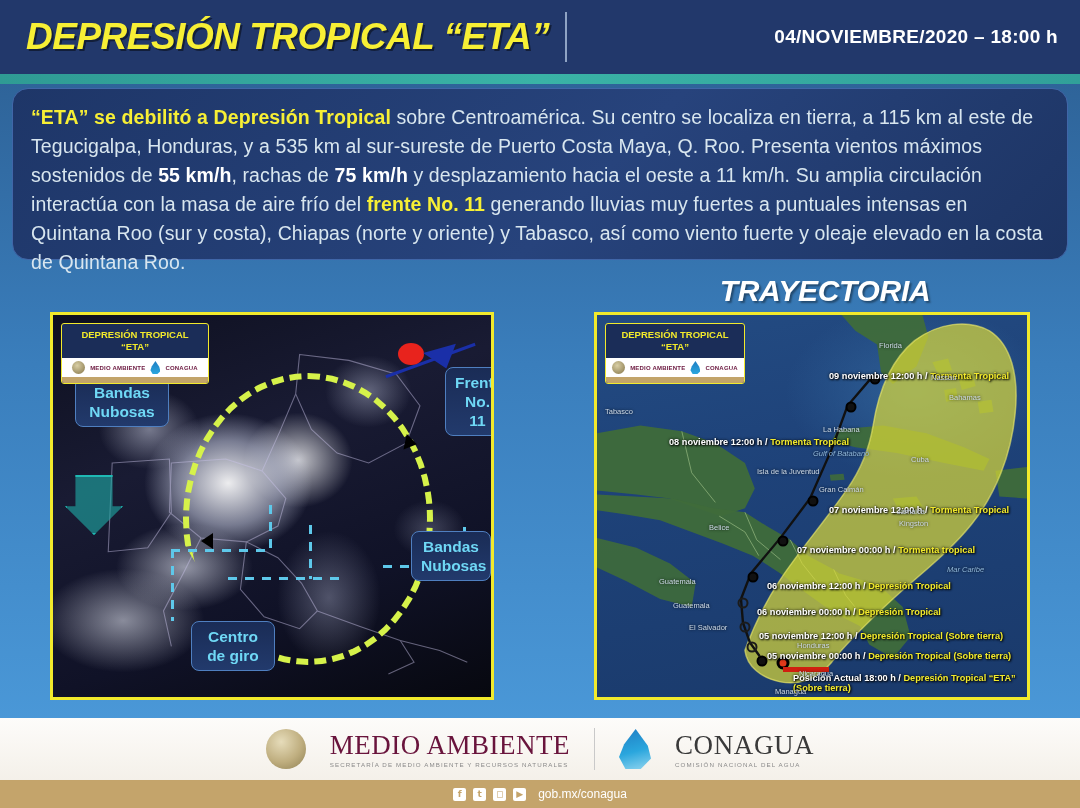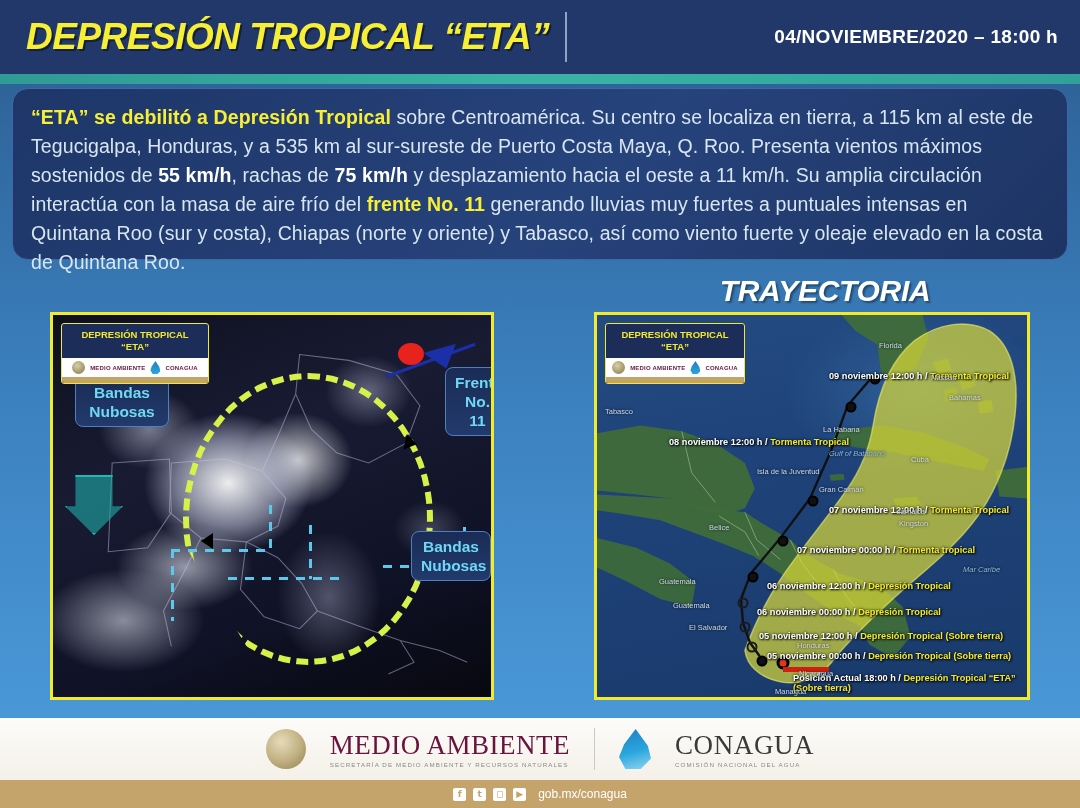--- a/index.html
+++ b/index.html
@@ -199,21 +199,21 @@
     text-shadow: 0 0 3px #000, 1px 1px 2px #000;
   }
   .tlbl .w { color: #ffffff; }
   .tlbl .y { color: #f2ea2c; }
   .geo {
     position: absolute;
     color: #cdd9e6; font-size: 7.5px;
     text-shadow: 0 0 3px rgba(0,0,0,.8);
     white-space: nowrap;
   }
-  .geo.sea { color: #8fb6d8; font-style: italic; margin-left: 16px; }
+  .geo.sea { color: #8fb6d8; font-style: italic; }
 
   
   .badge {
     position: absolute; left: 8px; top: 8px;
     width: 148px;
     background: #1b2d58;
     border: 1px solid #f2ea2c;
     border-radius: 3px;
     overflow: hidden;
     z-index: 6;
@@ -339,20 +339,24 @@
       <div>Bandas</div>
       <div>Nubosas</div>
     </div>
     <div class="sat-label" style="left:364px; top:52px; width:65px;margin-left:28px;">
       <div>Frente</div>
       <div>No. 11</div>
     </div>
     <div class="sat-label" style="left:358px; top:216px; width:80px;">
       <div>Bandas</div>
       <div>Nubosas</div>
+    </div>
+    <div class="sat-label" style="left:138px; top:306px; width:84px;">
+      <div>Centro</div>
+      <div>de giro</div>
     </div>
 
     <div class="badge">
       <div class="badge-title">
         <div>DEPRESIÓN TROPICAL</div>
         <div>“ETA”</div>
       </div>
       <div class="badge-logos">
         <span class="badge-eagle"></span>
         <span class="badge-txt">MEDIO AMBIENTE</span>

